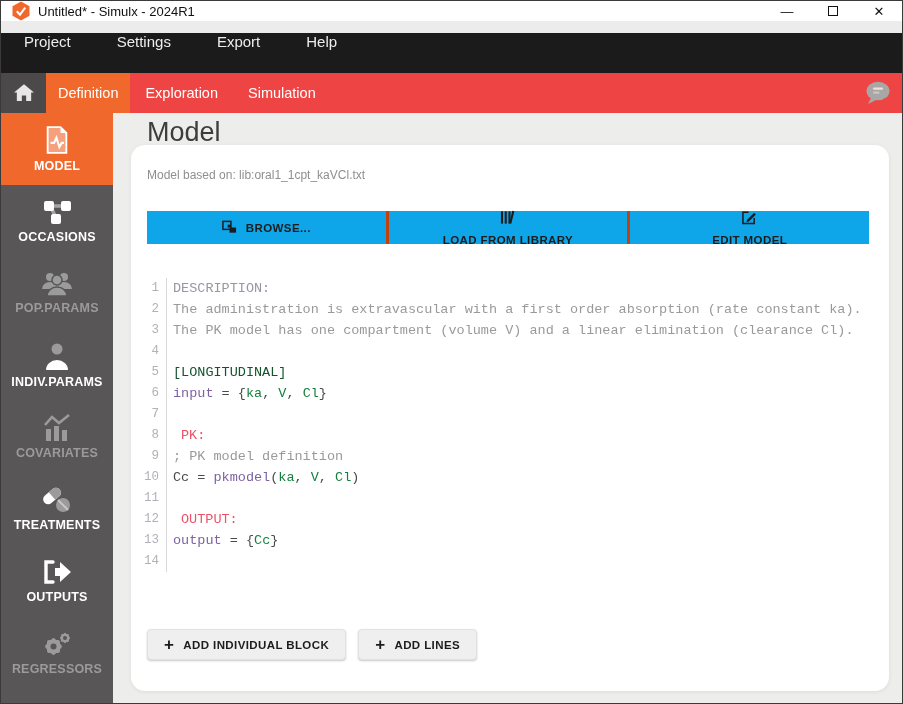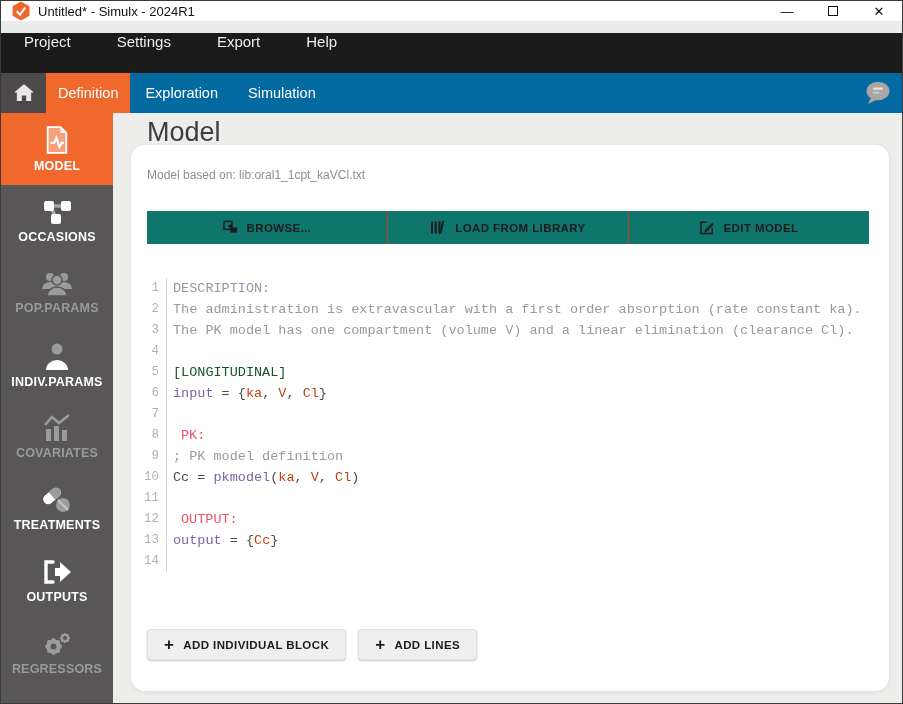--- a/index.html
+++ b/index.html
@@ -16,21 +16,21 @@
   .ctrl { width:46px; height:100%; display:flex; align-items:center; justify-content:center;
           font-size:13px; color:#111; cursor:default; }
   .maxbox { width:10px; height:10px; border:1px solid #111; display:inline-block; }
 
   
   .menubar { position:absolute; top:32px; left:0; right:0; height:40px; background:#1b1b1b;
              display:flex; align-items:flex-start; padding-left:23px; }
   .menu-item { color:#ededed; font-size:15px; margin-right:46px; }
 
   
-  .tabbar { position:absolute; top:72px; left:0; right:0; height:40px; background:#0369a1;
+  .tabbar { position:absolute; top:72px; left:0; right:0; height:40px; background:#ef4444;
             display:flex; align-items:stretch; }
   .home-tab { width:45px; background:#4b4949; display:flex; align-items:center; justify-content:center; }
   .tab { display:flex; align-items:center; padding:0 15px; color:#fff; font-size:14.5px; }
   .tab.active { background:#f0682c; padding:0 12px; }
   .chat-btn { margin-left:auto; align-self:center; margin-right:11px; line-height:0; }
 
   
   .sidebar { position:absolute; top:112px; left:0; width:112px; bottom:0; background:#585657; }
   .side-item { height:72px; display:flex; flex-direction:column; align-items:center;
                justify-content:center; gap:5px; }
@@ -39,41 +39,41 @@
   .side-item.active { background:#f0682c; }
   .side-item svg { display:block; }
 
   
   .main-bg { position:absolute; top:112px; left:112px; right:0; bottom:0; background:#ededeb; }
   .page-title { position:absolute; top:116px; left:146px; font-size:27px; color:#3d3d3d; }
   .card { position:absolute; left:130px; top:144px; width:758px; height:546px; background:#fff;
           border-radius:14px; box-shadow:0 1px 4px rgba(0,0,0,.07); }
   .based-on { position:absolute; top:23px; left:16px; font-size:12px; color:#8f8f8f; }
 
-  .toolbar { position:absolute; top:66px; left:16px; width:722px; height:33px; background:#0f766e;
+  .toolbar { position:absolute; top:66px; left:16px; width:722px; height:33px; background:#0ea5e9;
              display:flex; }
   .tb-btn { flex:1 1 0; display:flex; align-items:center; justify-content:center; gap:9px;
             font-size:11.5px; font-weight:700; letter-spacing:.4px; color:#1c1c1c; cursor:pointer; }
-  .tb-btn + .tb-btn { border-left:1px solid #c2410c; }
+  .tb-btn + .tb-btn { border-left:3px solid #c2410c;flex-direction:column; }
   .tb-btn svg { flex:0 0 auto; }
 
   
   .editor { position:absolute; left:10px; top:133px; right:12px;
             font-family:"Liberation Mono", monospace; font-size:13.5px; }
   .code-line { height:21px; line-height:21px; display:flex; white-space:pre; }
   .gutter { flex:0 0 26px; text-align:right; padding-right:7px; border-right:1px solid #d8d8d8;
             color:#b4b0b8; font-size:12.5px; }
   .codetxt { padding-left:6px; }
   .tok.plain  { color:#4a4a4a; }
   .tok.gray   { color:#9a9a9a; }
   .tok.desc   { color:#9c93a4; }
   .tok.red    { color:#ee5168;margin-left:8px; }
   .tok.orange { color:#14532d; }
   .tok.purple { color:#7d62a3; }
-  .tok.blue   { color:#c2410c; }
+  .tok.blue   { color:#15803d; }
 
   
   .actions { position:absolute; left:16px; top:484px; display:flex; gap:12px; }
   .act-btn { height:31px; padding:0 16px; background:#f0efef; border:1px solid #e3e2e2;
              border-radius:4px; box-shadow:0 1px 2px rgba(0,0,0,.22);
              display:inline-flex; align-items:center; gap:9px;
              font-size:11.5px; font-weight:700; letter-spacing:.4px; color:#1c1c1c; cursor:pointer; }
   .plus { font-size:17px; font-weight:700; line-height:1; }
 </style>
 </head>

